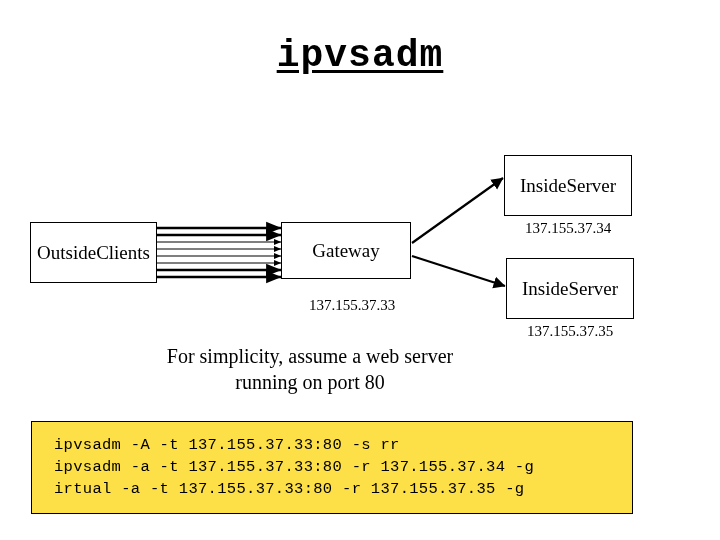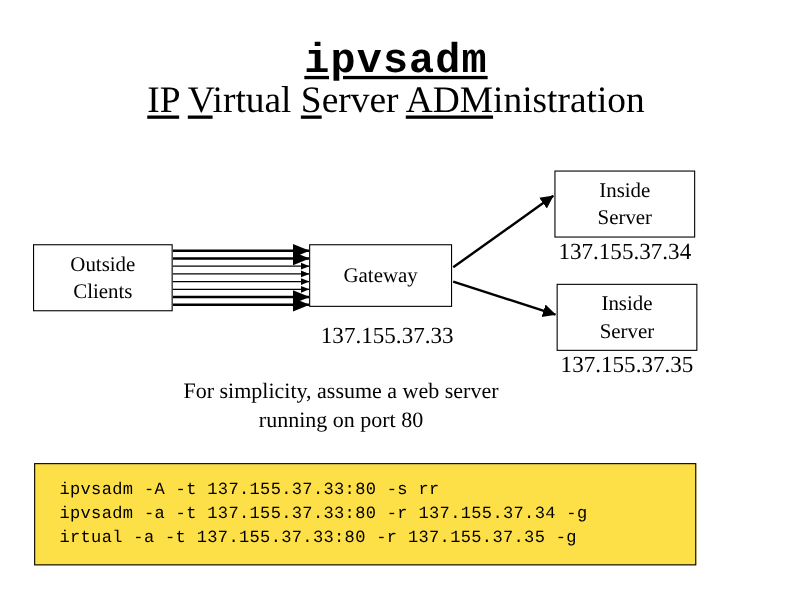--- a/index.html
+++ b/index.html
@@ -55,21 +55,21 @@
     text-underline-offset: 3px;
   }
 
   
   .node-box {
     position: absolute;
     box-sizing: border-box;
     border: 1.5px solid #000000;
     background: #ffffff;
     display: flex;
-    flex-direction: column;
+    flex-direction: row;
     align-items: center;
     justify-content: center;
     font-size: 19px;
     line-height: 25px;
     text-align: center;
   }
 
   #box-outside-clients {
     left: 30px;
     top: 222px;
@@ -94,21 +94,21 @@
   #box-inside-server-2 {
     left: 506px;
     top: 258px;
     width: 128px;
     height: 61px;
   }
 
   
   .ip-label {
     position: absolute;
-    font-size: 21px;
+    font-size: 15px;
     line-height: 19px;
     text-align: center;
     white-space: nowrap;
   }
 
   #ip-gateway {
     left: 282px;
     top: 296px;
     width: 140px;
   }
@@ -167,21 +167,20 @@
     letter-spacing: 0.3px;
   }
 </style>
 </head>
 <body>
 
 <div id="slide">
 
   <div id="title-mono">ipvsadm</div>
 
-  <div id="title-sub"><span class="u">IP</span><span> </span><span class="u">V</span><span>irtual </span><span class="u">S</span><span>erver </span><span class="u">ADM</span><span>inistration</span></div>
 
   <svg id="connectors" viewBox="0 0 720 540" width="720" height="540" xmlns="http://www.w3.org/2000/svg">
     <defs>
       <marker id="arrowSmall" markerWidth="7" markerHeight="7" refX="6.2" refY="3" orient="auto" markerUnits="strokeWidth">
         <path d="M0,0.4 L6.4,3 L0,5.6 z" fill="#000000"></path>
       </marker>
       <marker id="arrowBig" markerWidth="6" markerHeight="6" refX="5.2" refY="3" orient="auto" markerUnits="strokeWidth">
         <path d="M0,0.3 L5.4,3 L0,5.7 z" fill="#000000"></path>
       </marker>
     </defs>

